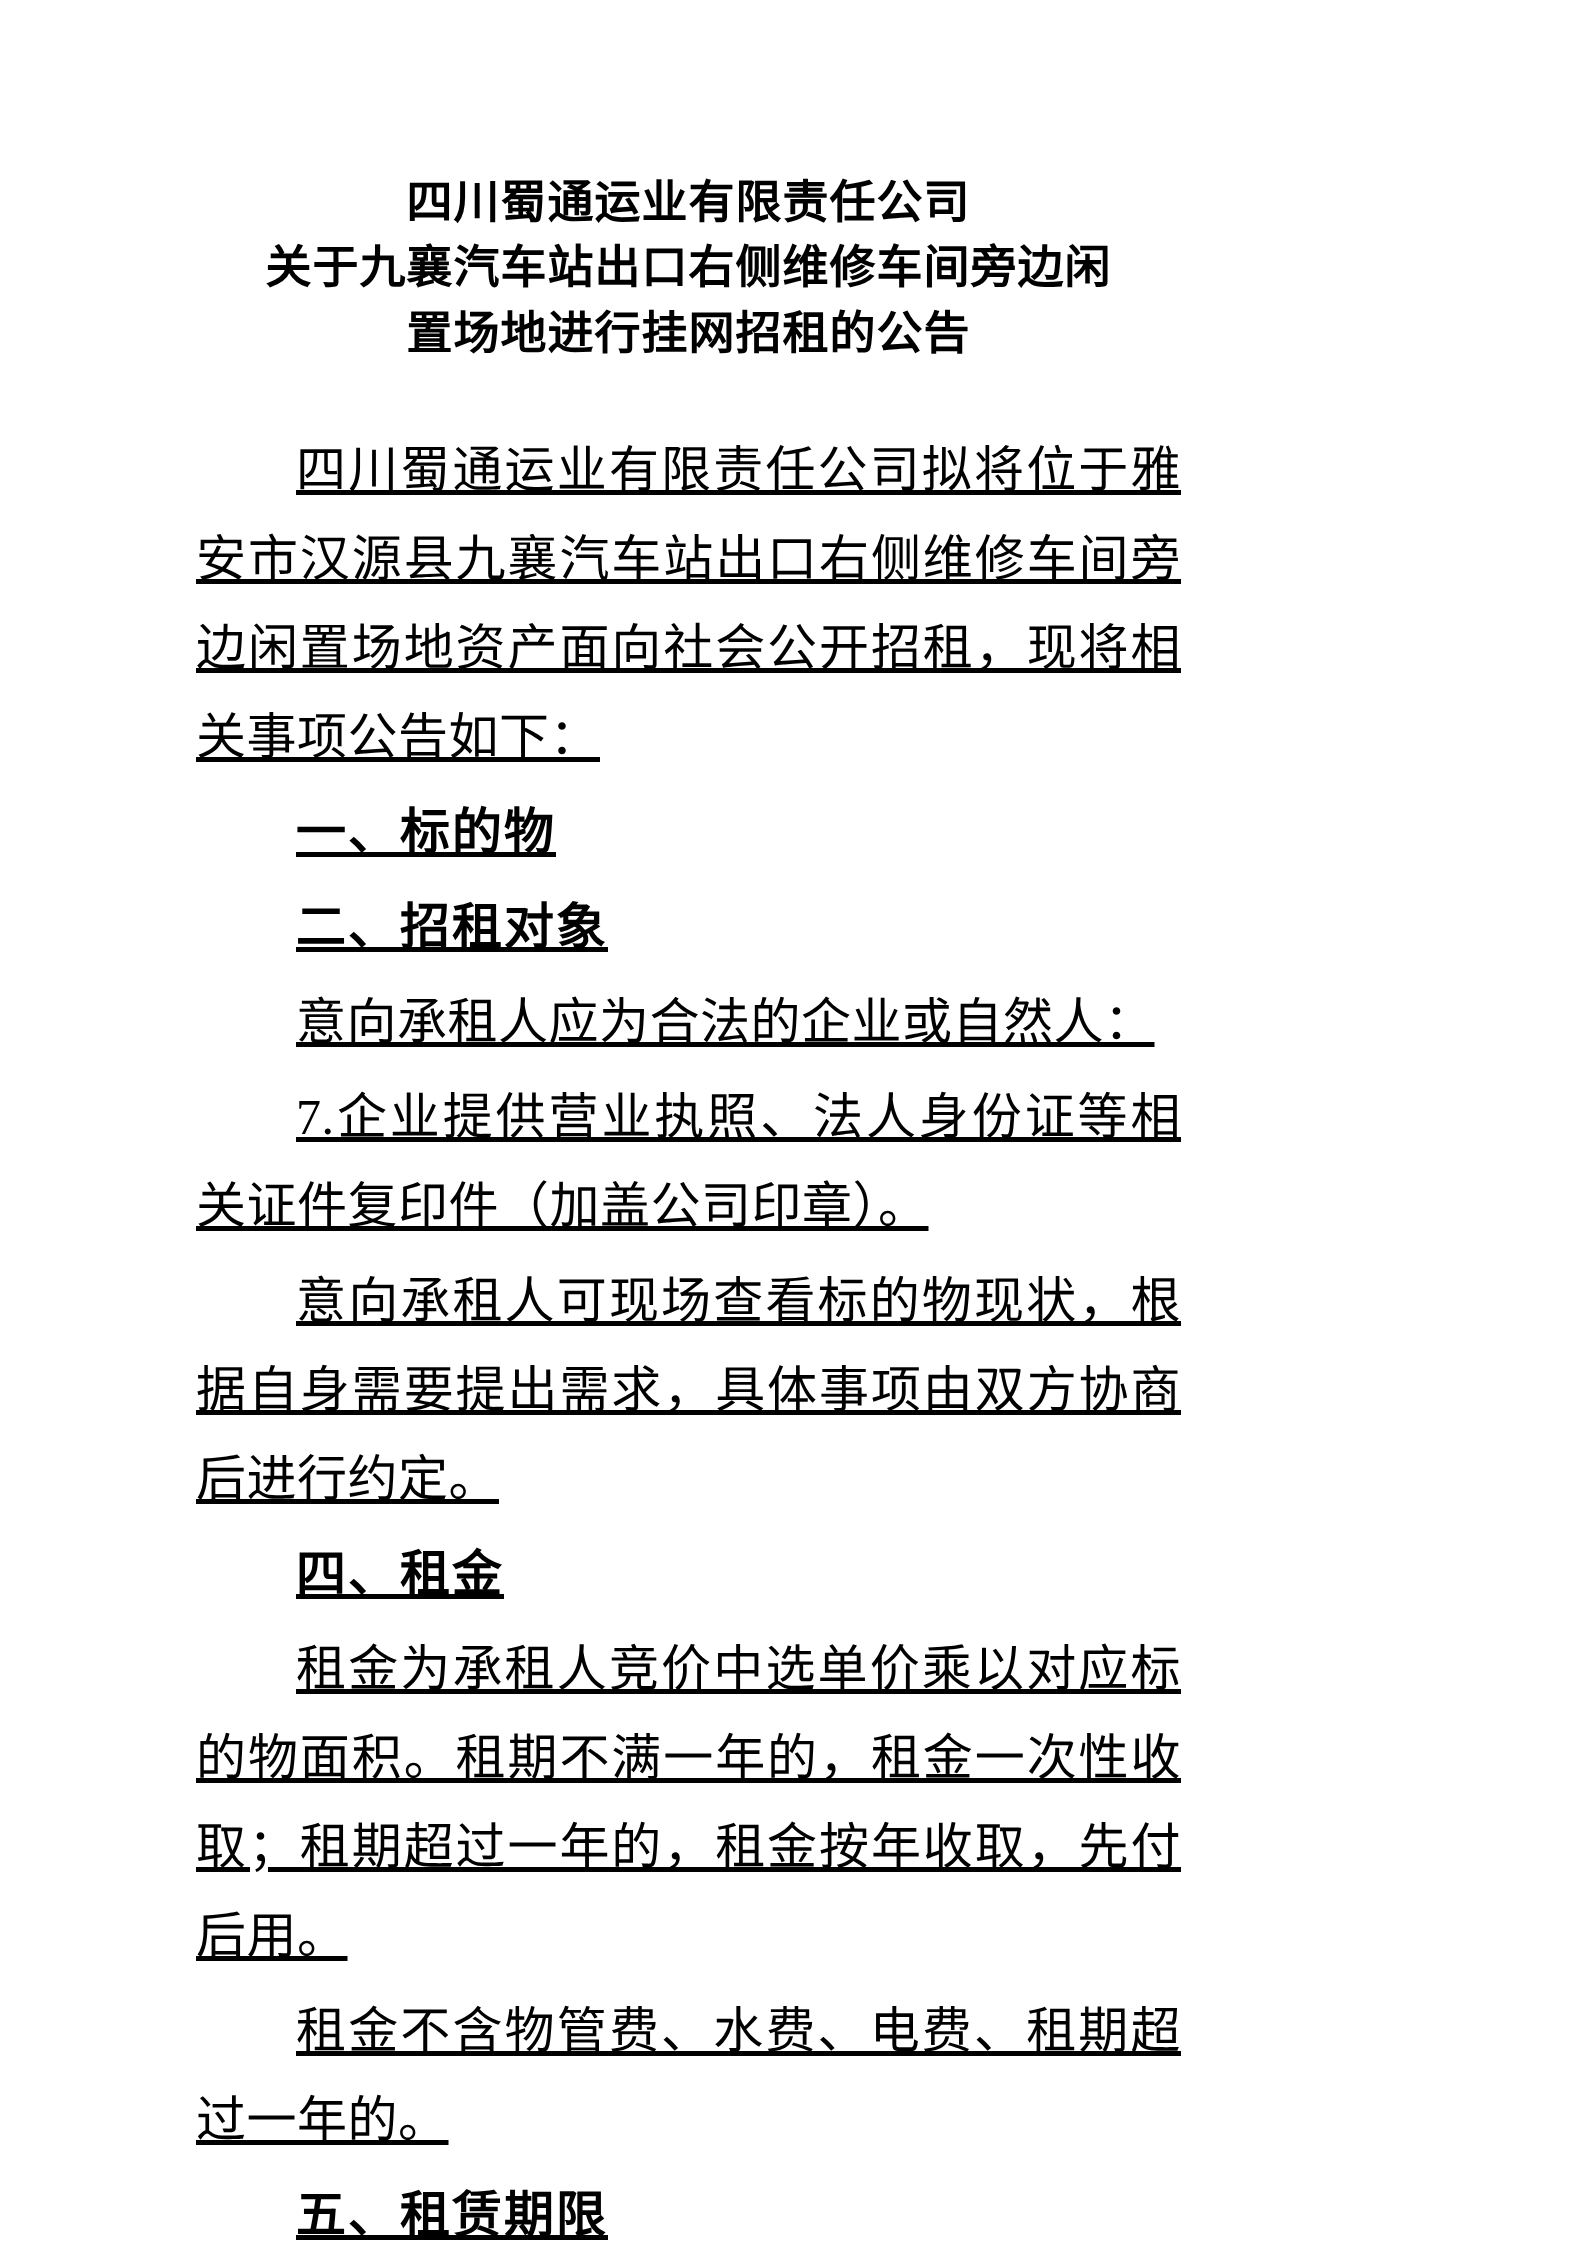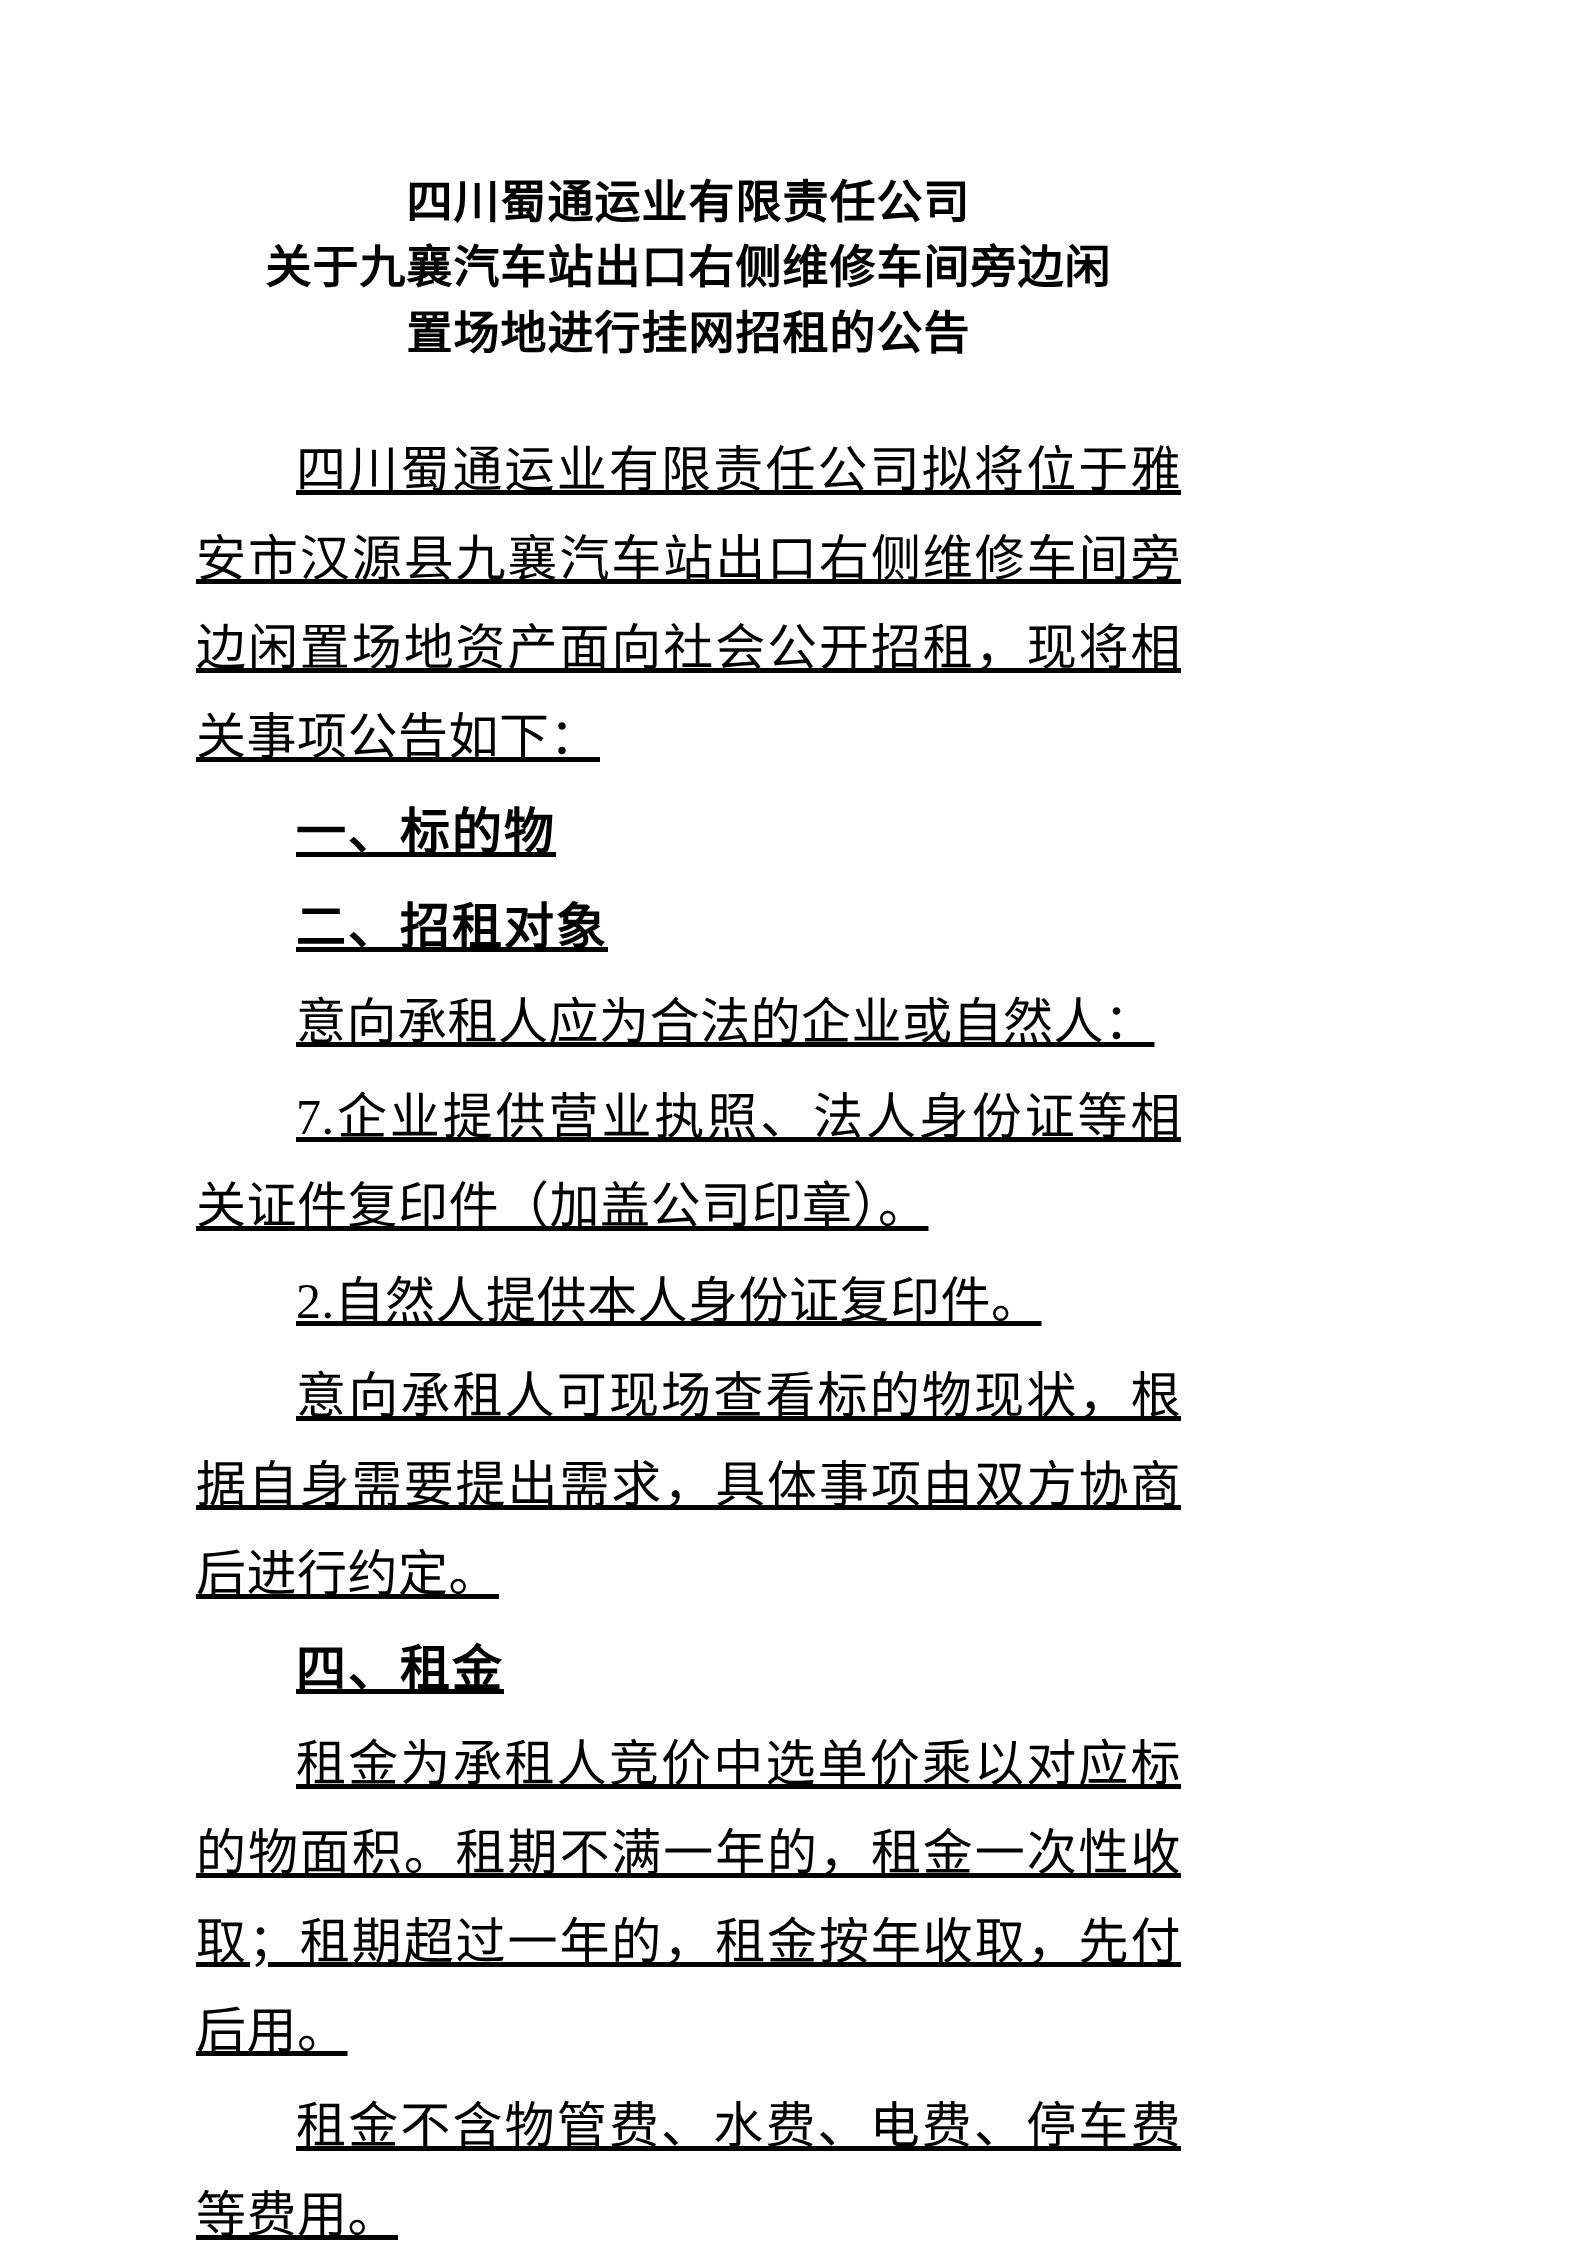--- a/index.html
+++ b/index.html
@@ -66,21 +66,20 @@
     <span class="tline">关于九襄汽车站出口右侧维修车间旁边闲</span>
     <span class="tline">置场地进行挂网招租的公告</span>
   </h1>
 
   <div class="body-text">
     <p class="para">四川蜀通运业有限责任公司拟将位于雅安市汉源县九襄汽车站出口右侧维修车间旁边闲置场地资产面向社会公开招租，现将相关事项公告如下：</p>
     <p class="heading">一、标的物</p>
     <p class="heading">二、招租对象</p>
     <p class="para">意向承租人应为合法的企业或自然人：</p>
     <p class="para">7.企业提供营业执照、法人身份证等相关证件复印件（加盖公司印章）。</p>
-    <p class="para">2.自然人提供本人身份证复印件。</p>
     <p class="para">意向承租人可现场查看标的物现状，根据自身需要提出需求，具体事项由双方协商后进行约定。</p>
     <p class="heading">四、租金</p>
     <p class="para">租金为承租人竞价中选单价乘以对应标的物面积。租期不满一年的，租金一次性收取；租期超过一年的，租金按年收取，先付后用。</p>
-    <p class="para">租金不含物管费、水费、电费、停车费等费用。</p>
+    <p class="para">租金不含物管费、水费、电费、租期超过一年的。</p>
     <p class="heading">五、租赁期限</p>
   </div>
 
 </div>
 
 </body></html>

